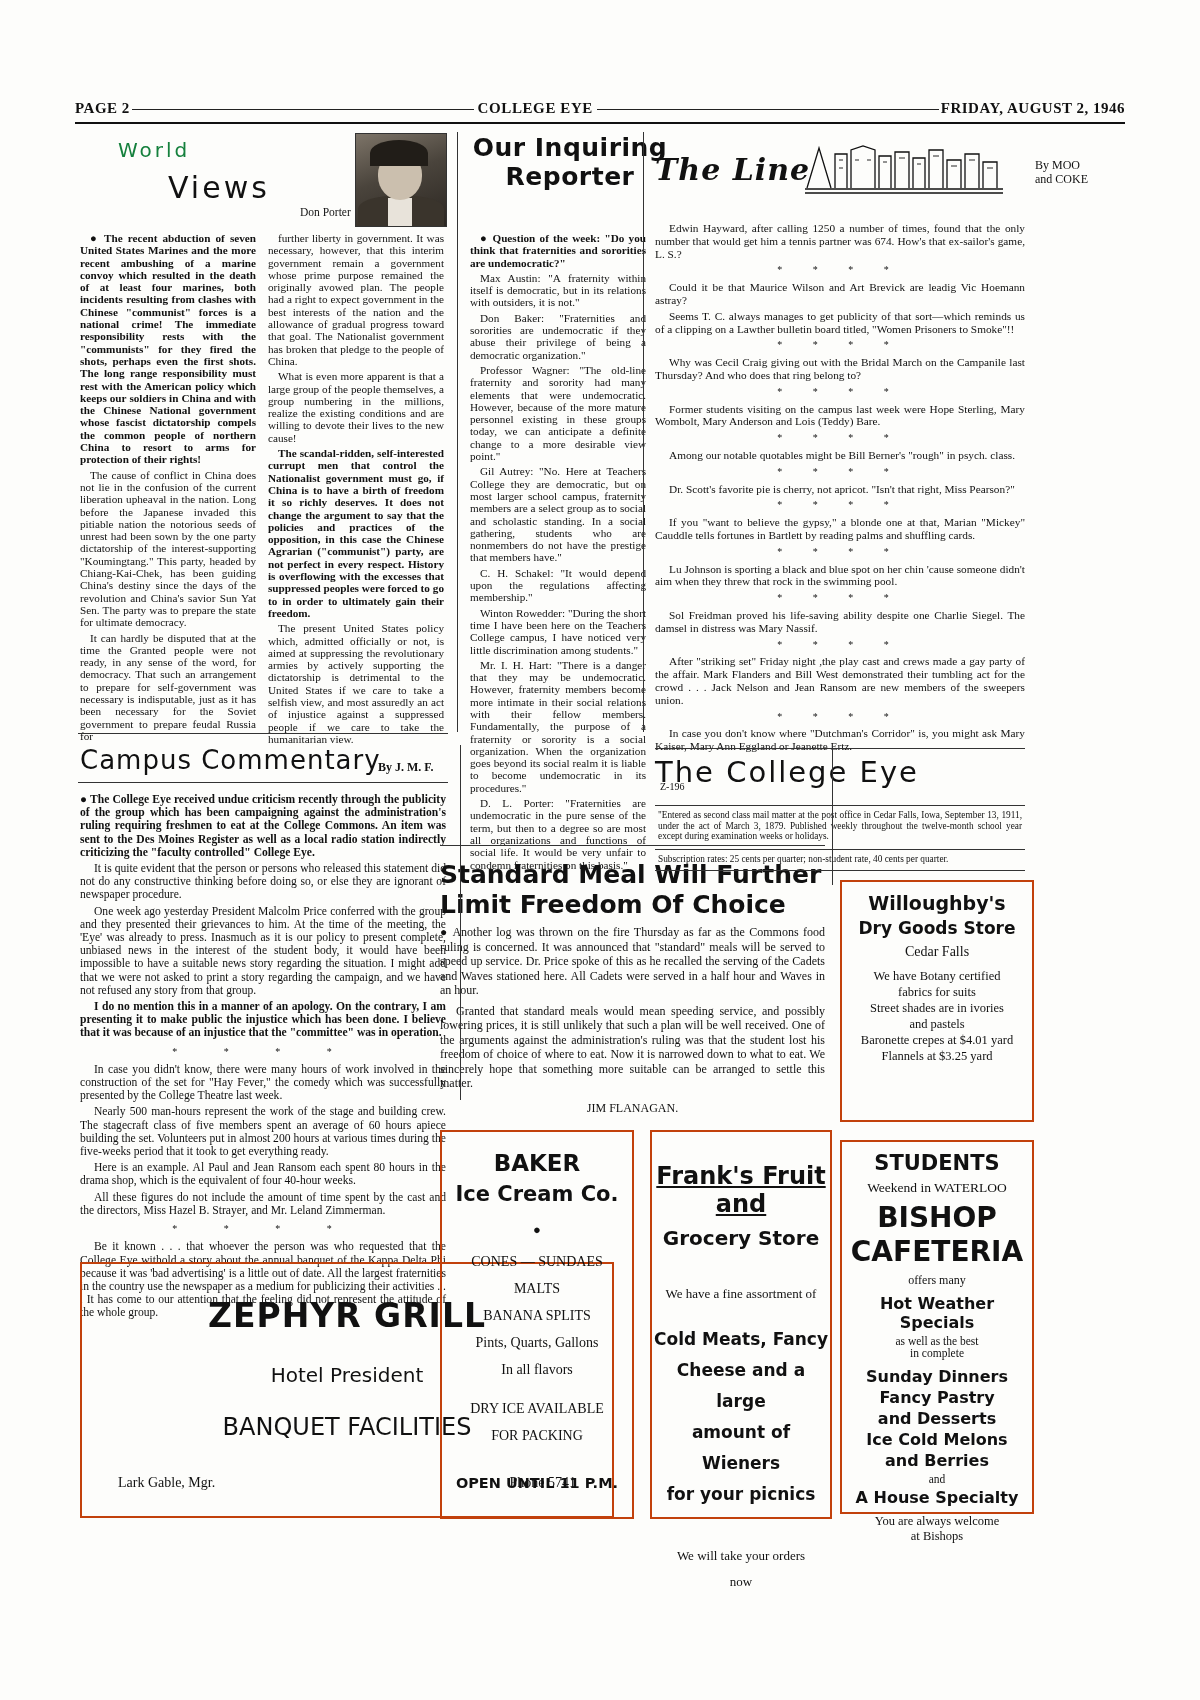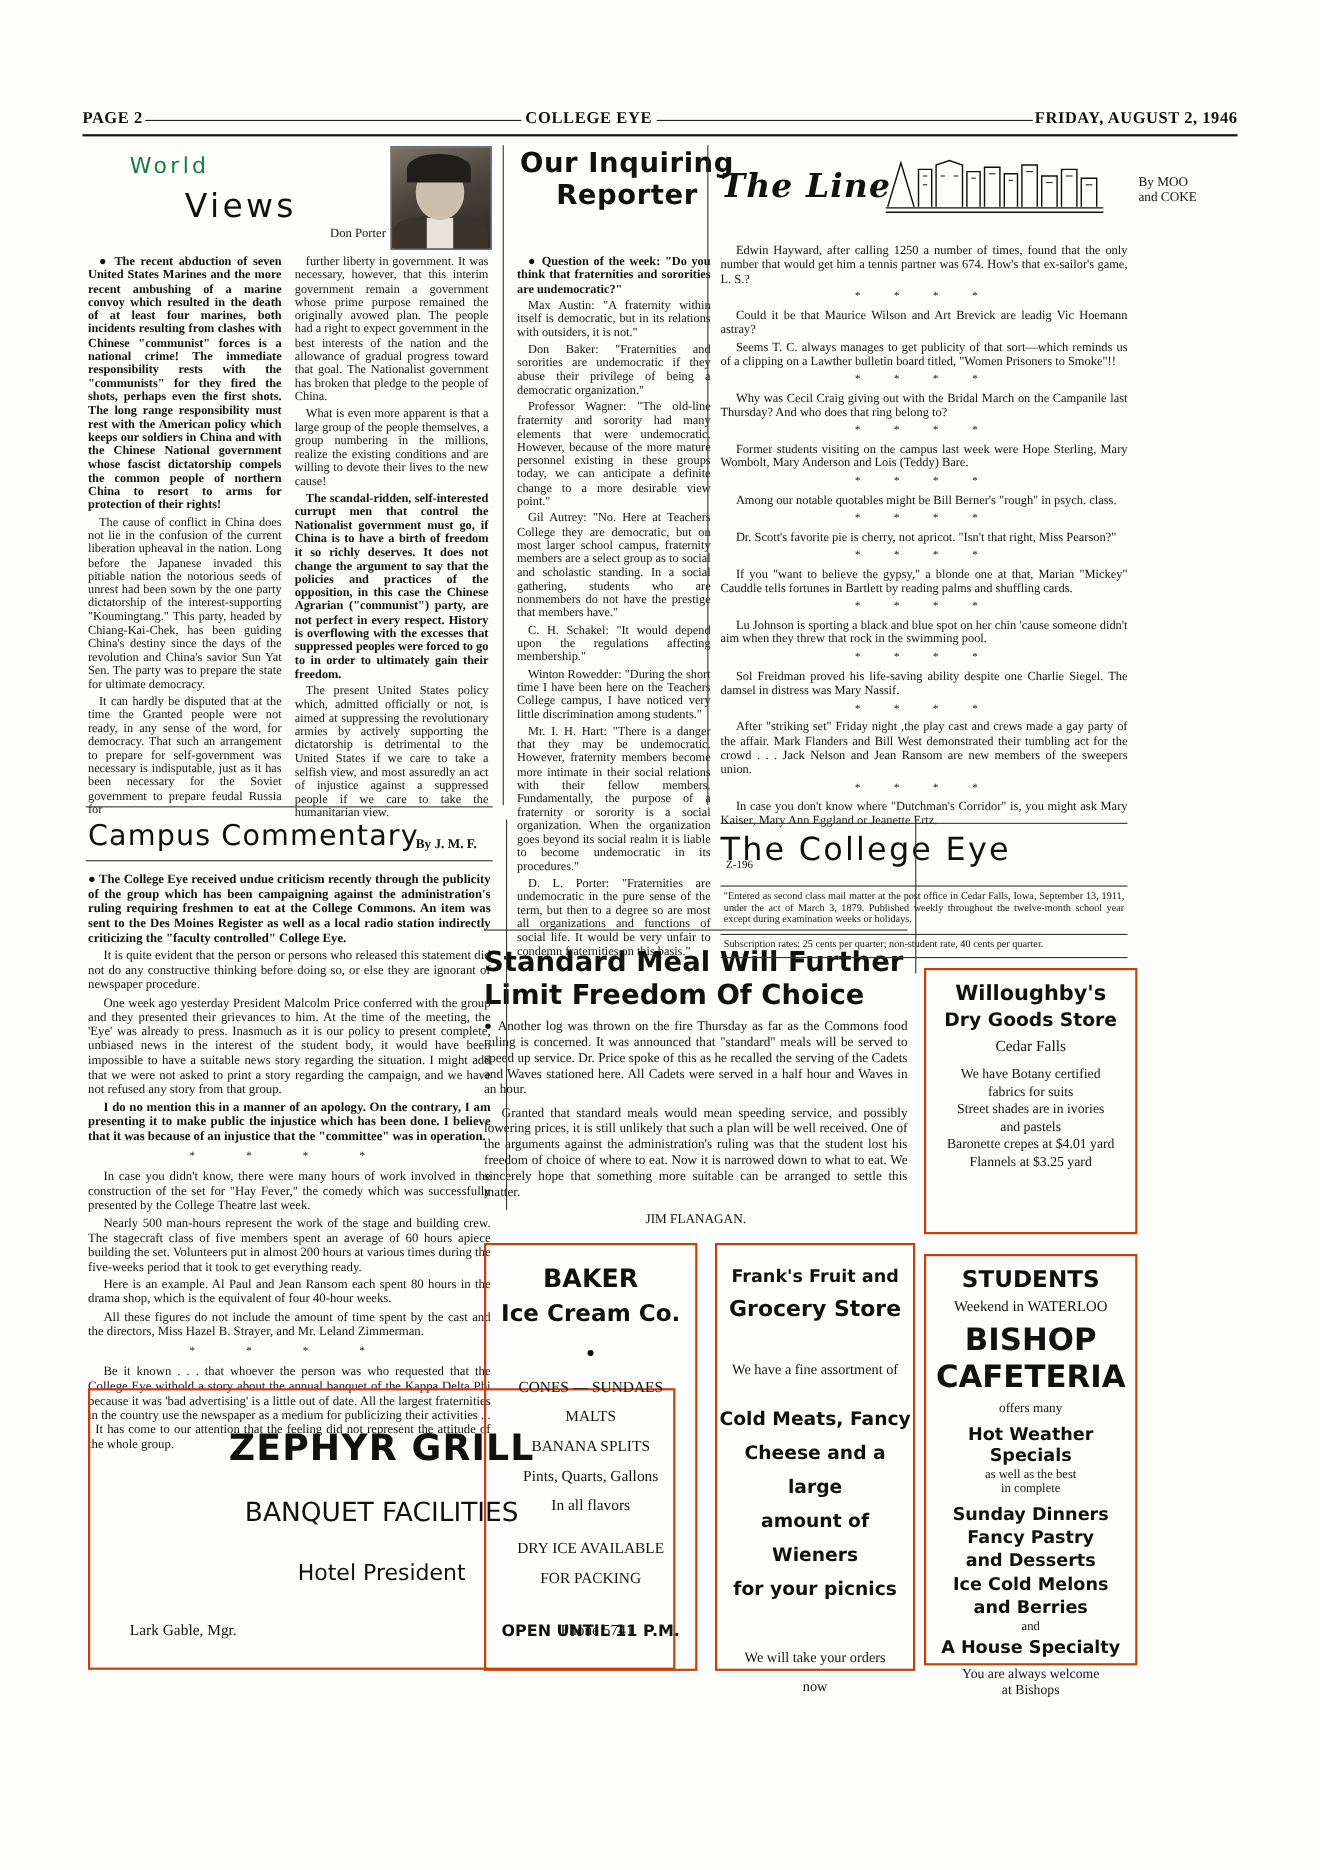--- a/index.html
+++ b/index.html
@@ -294,22 +294,22 @@
       <div>and Berries</div>
     </div>
     <div class="center" style="font-size:11.5px;margin-top:2px;">and</div>
     <div class="adtitle" style="font-size:16px;margin-top:3px;">A House Specialty</div>
     <div class="center" style="font-size:12.5px;margin-top:7px;">You are always welcome</div>
     <div class="center" style="font-size:12.5px;">at Bishops</div>
   </div>
 
   <div class="box" style="left:80px;top:1262px;width:530px;height:252px;">
     <div class="adtitle" style="font-size:33px;margin-top:32px;letter-spacing:1px;">ZEPHYR GRILL</div>
+    <div class="adtitle" style="font-size:20px;margin-top:28px;font-weight:500;">Hotel President</div>
     <div class="adtitle" style="font-size:24px;margin-top:26px;font-weight:500;">BANQUET FACILITIES</div>
-    <div class="adtitle" style="font-size:20px;margin-top:28px;font-weight:500;">Hotel President</div>
     <div style="display:flex;justify-content:space-between;padding:34px 36px 0 36px;font-size:14px;">
       <span>Lark Gable, Mgr.</span>
       <span>Phone 5741</span>
     </div>
   </div>
 
   <div class="box" style="left:440px;top:1130px;width:190px;height:385px;">
     <div class="adtitle" style="font-size:23px;margin-top:18px;">BAKER</div>
     <div class="adtitle" style="font-size:21px;margin-top:6px;">Ice Cream Co.</div>
     <div class="center" style="font-size:13px;margin-top:16px;">●</div>
@@ -319,21 +319,21 @@
       <div>BANANA SPLITS</div>
       <div>Pints, Quarts, Gallons</div>
       <div>In all flavors</div>
       <div style="margin-top:12px;">DRY ICE AVAILABLE</div>
       <div>FOR PACKING</div>
     </div>
     <div class="adtitle" style="font-size:14.5px;margin-top:26px;">OPEN UNTIL 11 P.M.</div>
   </div>
 
   <div class="box" style="left:650px;top:1130px;width:178px;height:385px;">
-    <div class="adtitle" style="font-size:16px;margin-top:18px;">Frank's Fruit and</div>
+    <div class="adtitle" style="font-size:24px;margin-top:30px;text-decoration:underline;">Frank's Fruit and</div>
     <div class="adtitle" style="font-size:20px;margin-top:8px;">Grocery Store</div>
     <div class="center" style="font-size:13px;margin-top:36px;">We have a fine assortment of</div>
     <div class="adtitle" style="font-size:17px;line-height:31px;margin-top:22px;">
       <div>Cold Meats, Fancy</div>
       <div>Cheese and a large</div>
       <div>amount of Wieners</div>
       <div>for your picnics</div>
     </div>
     <div class="center" style="font-size:13px;margin-top:38px;">We will take your orders</div>
     <div class="center" style="font-size:13px;margin-top:10px;">now</div>

